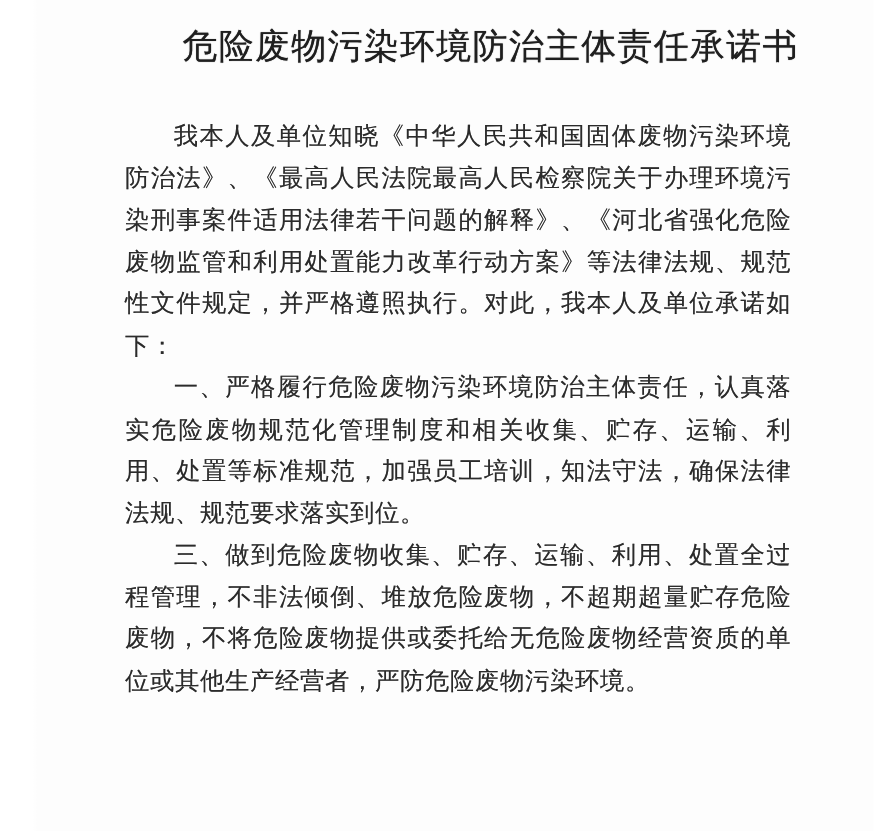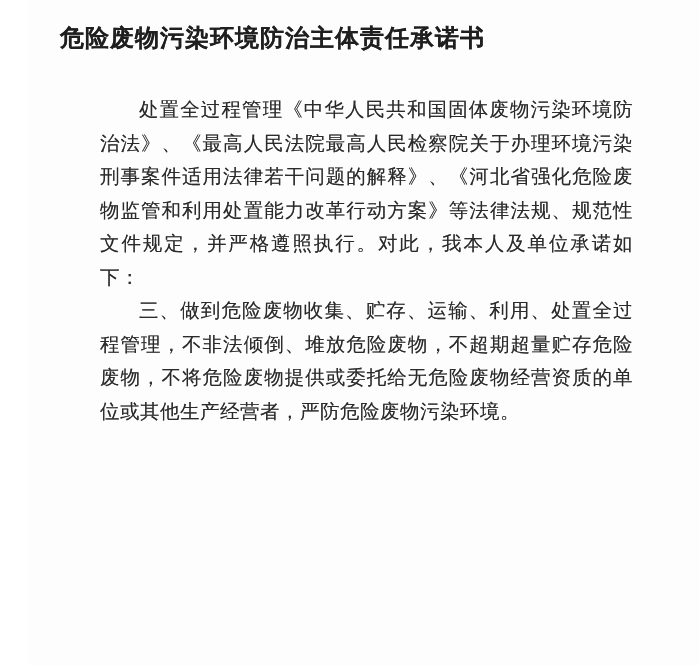--- a/index.html
+++ b/index.html
@@ -13,24 +13,24 @@
     height: 665px;
     overflow: hidden;
     box-sizing: border-box;
     
     background: linear-gradient(90deg, #ffffff 0px, #ffffff 26px, #fdfdfd 30px, #fdfdfd 100%);
     font-family: "Liberation Serif", "DejaVu Serif", serif;
     color: #2b2b2b;
   }
   .doc-title {
     margin: 20px 60px 0 60px;
-    text-align: left;
-    font-size: 24px;
+    text-align: right;
+    font-size: 28px;
     line-height: 36px;
-    font-weight: 700;
+    font-weight: 400;
     letter-spacing: 1px;
     color: #1f1f1f;
     
     text-shadow: 0 0 0.6px rgba(20,20,20,0.85);
   }
   .doc-body {
     margin-top: 37px;
     padding: 0 66px 0 100px;
     font-size: 19.5px;
     line-height: 33.5px;
@@ -45,16 +45,17 @@
     text-indent: 2em;
   }
 </style>
 </head>
 <body>
 
 <div class="page">
   <h1 class="doc-title">危险废物污染环境防治主体责任承诺书</h1>
 
   <div class="doc-body">
-    <p>处置全过程管理《中华人民共和国固体废物污染环境防治法》、《最高人民法院最高人民检察院关于办理环境污染刑事案件适用法律若干问题的解释》、《河北省强化危险废物监管和利用处置能力改革行动方案》等法律法规、规范性文件规定，并严格遵照执行。对此，我本人及单位承诺如下：</p>
+    <p>我本人及单位知晓《中华人民共和国固体废物污染环境防治法》、《最高人民法院最高人民检察院关于办理环境污染刑事案件适用法律若干问题的解释》、《河北省强化危险废物监管和利用处置能力改革行动方案》等法律法规、规范性文件规定，并严格遵照执行。对此，我本人及单位承诺如下：</p>
+    <p>一、严格履行危险废物污染环境防治主体责任，认真落实危险废物规范化管理制度和相关收集、贮存、运输、利用、处置等标准规范，加强员工培训，知法守法，确保法律法规、规范要求落实到位。</p>
     <p>三、做到危险废物收集、贮存、运输、利用、处置全过程管理，不非法倾倒、堆放危险废物，不超期超量贮存危险废物，不将危险废物提供或委托给无危险废物经营资质的单位或其他生产经营者，严防危险废物污染环境。</p>
   </div>
 </div>
 
 </body></html>

